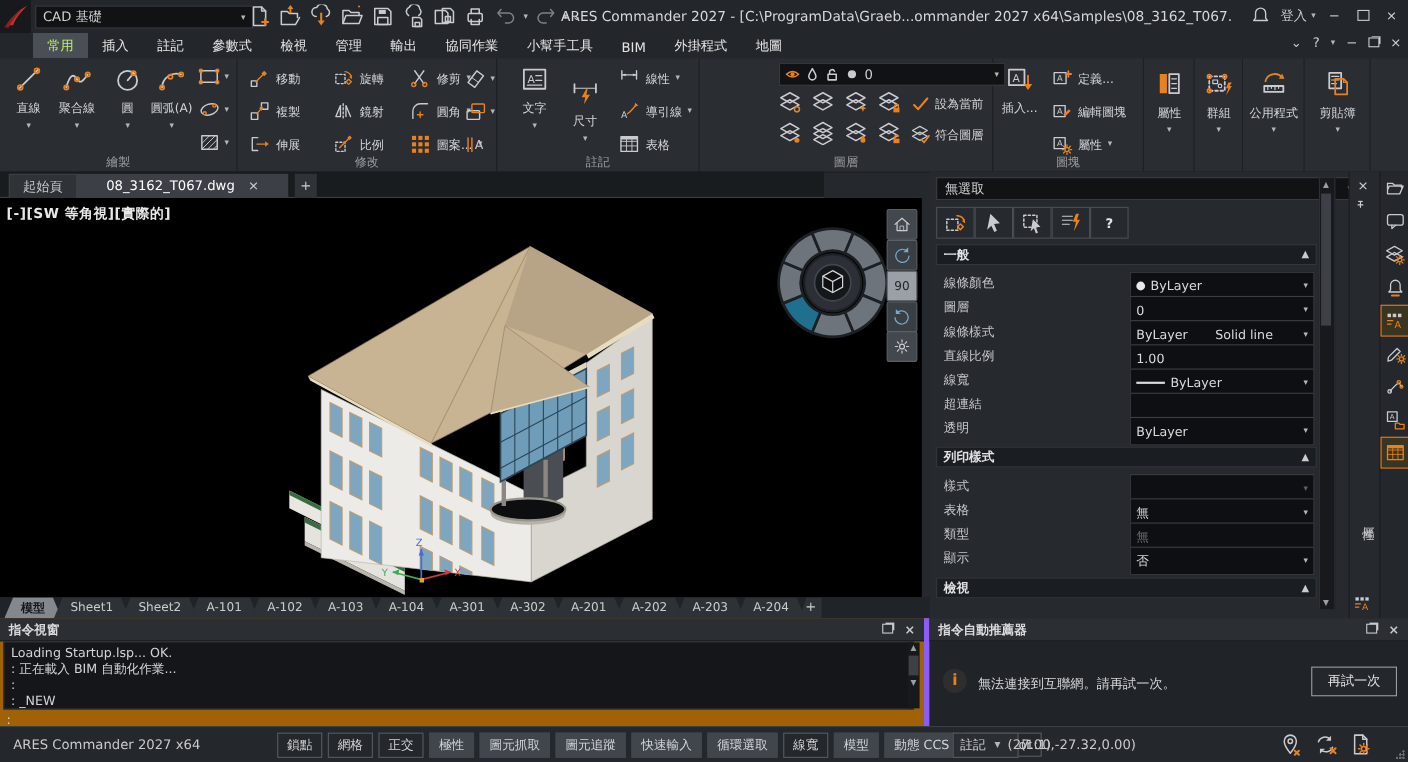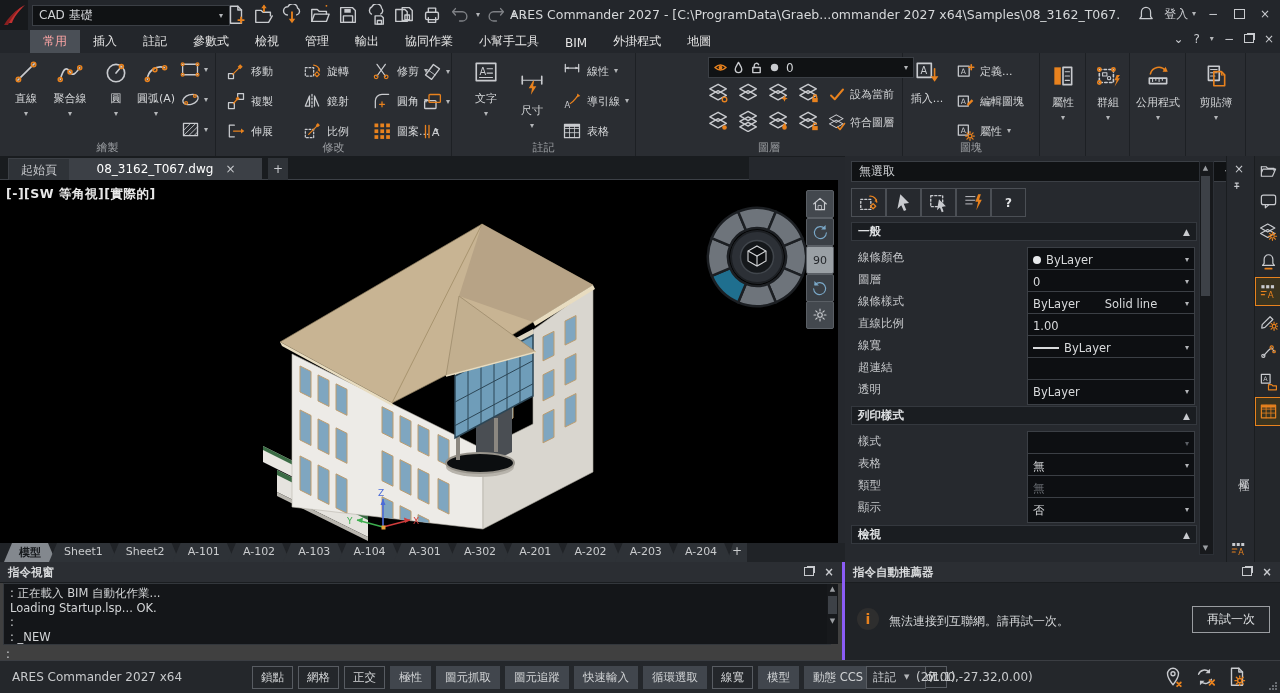--- a/index.html
+++ b/index.html
@@ -27,21 +27,21 @@
   #qat{position:absolute;left:224px;top:2px;display:flex;gap:4px;align-items:center;height:26px;}
   .qbtn{width:24px;height:22px;}
   #win-title{position:absolute;left:510px;right:160px;top:0;height:30px;line-height:30px;
     text-align:center;color:#d6d8da;font-size:12.5px;white-space:nowrap;overflow:hidden;}
   .chrome{width:18px;height:18px;display:flex;align-items:center;justify-content:center;color:#c9cbcf;font-size:12px;}
   .boxglyph{width:9px;height:8px;border:1px solid #c9cbcf;display:inline-block;}
   .restglyph{width:8px;height:7px;border:1px solid #c9cbcf;display:inline-block;box-shadow:2px -2px 0 -1px #c9cbcf;}
   
   #tabrow{left:0;top:30px;width:1280px;height:23px;background:#23262b;display:flex;align-items:flex-end;padding-left:30px;box-sizing:border-box;}
   .rtab{padding:3px 13px;color:#e5e5e5;font-size:12px;white-space:nowrap;}
-  .rtab.active{background:#4a4f56;color:#fca5a5;}
+  .rtab.active{background:#4a4f56;color:#bef264;}
   #tabrow-right{position:absolute;right:6px;top:32px;display:flex;gap:10px;align-items:center;color:#c9cbcf;}
   
   #ribbon{left:0;top:53px;width:1280px;height:103px;background:#2a2d32;border-bottom:1px solid #1a1d20;}
   .rgroup{position:absolute;top:0;height:103px;border-right:1px solid #1d2024;box-sizing:border-box;}
   .glabel{position:absolute;bottom:1px;left:0;right:0;text-align:center;font-size:11px;color:#9b9ea2;}
   .bigbtn{position:absolute;width:44px;text-align:center;color:#d4d6d8;font-size:11px;}
   .bigbtn .ic{width:26px;height:26px;margin-top:6px;}
   .bigbtn .lbl{display:block;margin-top:3px;white-space:nowrap;}
   .sbtn{position:absolute;display:flex;align-items:center;gap:5px;color:#d4d6d8;font-size:11px;white-space:nowrap;}
   .sbtn .ic{width:20px;height:20px;}
@@ -97,21 +97,21 @@
   #pscroll{position:absolute;left:354px;top:5px;width:13px;height:392px;background:#17191c;border:1px solid #2c3036;}
   #pscroll .sarr{position:absolute;left:0;width:11px;height:12px;color:#9b9ea2;font-size:7px;text-align:center;line-height:12px;}
   #pthumb{position:absolute;left:1px;top:14px;width:9px;height:120px;background:#3d4147;}
   #dockstrip{position:absolute;left:381px;top:0;width:26px;height:406px;background:#26292e;border-left:1px solid #1a1d20;}
   #verttab{position:absolute;left:385px;top:314px;width:20px;writing-mode:vertical-rl;color:#c6c8cb;font-size:11px;letter-spacing:2px;}
   #fartools{position:absolute;left:409px;top:0;width:26px;height:406px;background:#24272b;border-left:1px solid #1a1d20;}
   .ftbtn{position:absolute;left:1px;width:24px;height:27px;display:flex;align-items:center;justify-content:center;}
   .ftbtn .ic{width:19px;height:19px;}
   .ftbtn.on{background:#3a3420;outline:1px solid #e8821e;}
   
-  #cmdwin{left:0;top:562px;width:845px;height:98px;background:#404040;border-right:3px solid #8b5cf6;box-sizing:border-box;padding-left:40px;}
+  #cmdwin{left:0;top:562px;width:845px;height:98px;background:#a16207;border-right:5px solid #8b5cf6;box-sizing:border-box;padding-left:40px;}
   .paneltitle{position:absolute;left:0;top:0;right:0;height:20px;background:#2b2e33;border-bottom:1px solid #1a1d20;
     display:flex;align-items:center;padding:0 8px;font-weight:bold;font-size:11.5px;color:#d8dadc;}
   .paneltitle .ticons{margin-left:auto;display:flex;gap:10px;align-items:center;color:#c9cbcf;}
   #cmdlog{position:absolute;left:3px;top:21px;width:828px;height:62px;background:#141619;border:1px solid #33373c;
     font-size:11.5px;color:#d2d4d6;padding:2px 6px;box-sizing:border-box;line-height:14.5px;}
   #cmdprompt{position:absolute;left:6px;top:85px;font-size:11.5px;color:#d2d4d6;}
   #cmdsb{position:absolute;right:4px;top:22px;width:11px;height:60px;background:#17191c;}
   #cmdsb .sarr{font-size:7px;color:#9b9ea2;text-align:center;line-height:10px;}
   #cmdsb .thumb{margin:2px 1px;height:18px;background:#3d4147;}
   
@@ -1158,22 +1158,22 @@
 
   <div id="cmdwin" class="abs">
     <div class="paneltitle">
       <span>指令視窗</span>
       <span class="ticons">
         <span><span class="restglyph"></span></span>
         <span>×</span>
       </span>
     </div>
     <div id="cmdlog">
+        <div>Loading Startup.lsp...  OK.</div>
         <div>: 正在載入 BIM 自動化作業...</div>
-        <div>Loading Startup.lsp...  OK.</div>
         <div>:</div>
         <div>: _NEW</div>
       </div>
     <div id="cmdprompt">:</div>
     <div id="cmdsb">
       <div class="sarr">▲</div>
         <div class="thumb"></div>
         <div class="sarr">▼</div>
     </div>
   </div>

